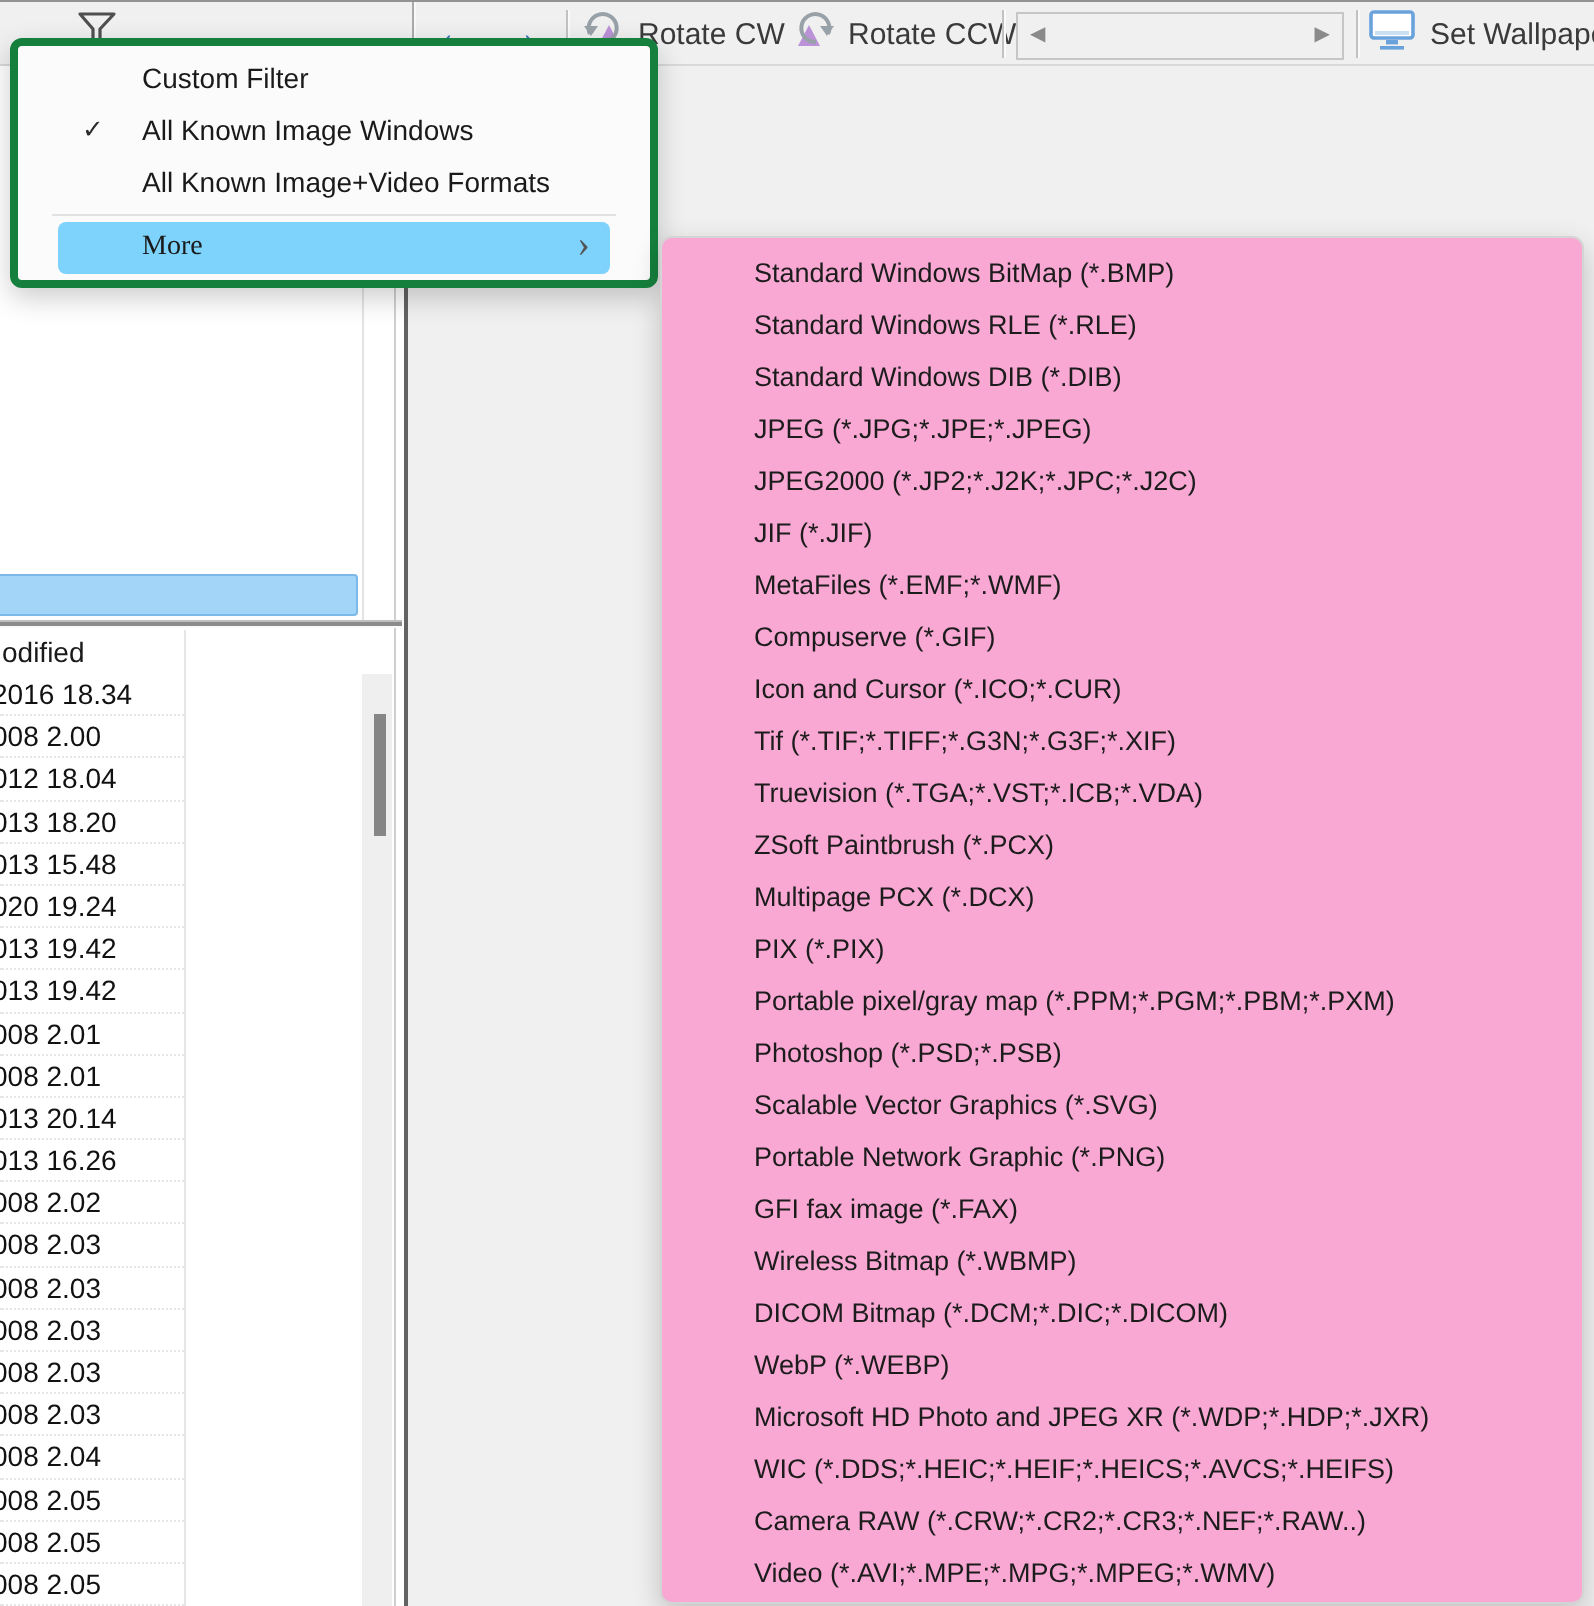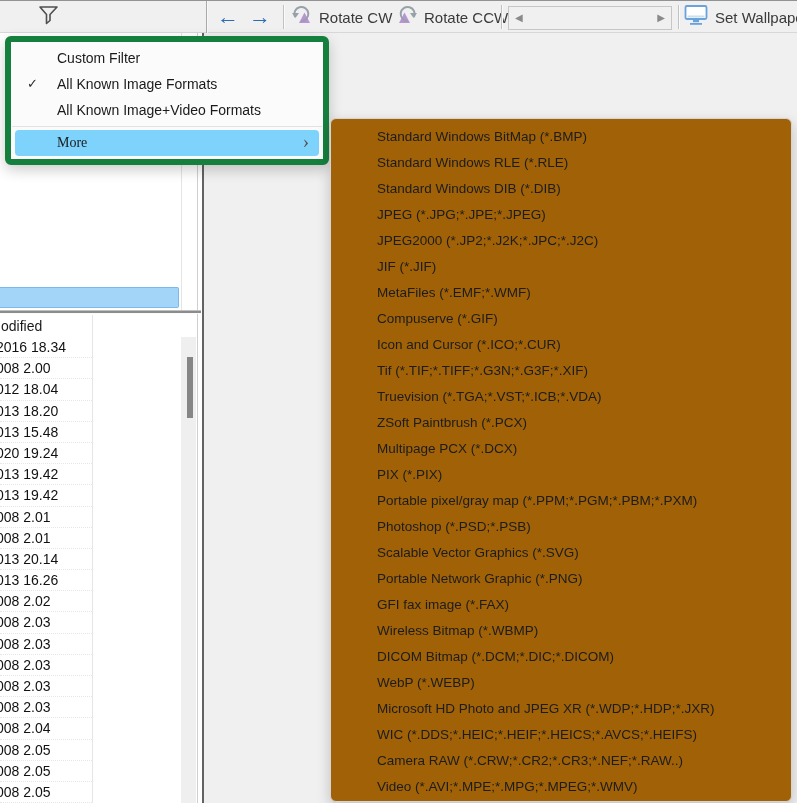--- a/index.html
+++ b/index.html
@@ -33,32 +33,32 @@
   #col-header{position:absolute;left:1px;top:318px;font-size:14px;color:#1a1a1a;z-index:2;}
   #col-line{position:absolute;left:92px;top:315px;width:1px;bottom:0;background:#e6e6e6;z-index:1;}
   #file-rows{position:absolute;left:0;top:337px;width:92px;z-index:2;}
   .file-row{height:21.2px;box-sizing:border-box;border-bottom:1px dotted #e6e6e6;
       font-size:14px;color:#111;line-height:20px;overflow:hidden;white-space:nowrap;}
   .file-row span{display:inline-block;margin-left:-4px;}
   #v-scrollbar{position:absolute;left:181px;top:337px;width:15px;bottom:0;background:#efefef;z-index:2;}
   #v-scroll-thumb{position:absolute;left:6px;top:20px;width:6px;height:61px;background:#868686;}
 
   
-  #filter-menu{position:absolute;left:5px;top:36px;width:324px;background:#fbfbfb;
-      border:6px solid #15803d;border-radius:6px;box-shadow:0 5px 14px rgba(0,0,0,.20);
-      padding:3px 0;z-index:10;box-sizing:border-box;}
+  #filter-menu{position:absolute;left:5px;top:19px;width:324px;background:#fbfbfb;
+      border:4px solid #15803d;border-radius:6px;box-shadow:0 5px 14px rgba(0,0,0,.20);
+      padding:3px 16px;z-index:10;box-sizing:border-box;}
   .menu-item{position:relative;height:26px;line-height:26px;padding-left:42px;font-size:14px;color:#1a1a1a;
       margin:0 4px;border-radius:4px;white-space:nowrap;}
   .menu-item.highlighted{background:#7dd3fc;font-family:Liberation Serif, serif;}
   .mi-check{position:absolute;left:12px;top:0;font-size:13px;color:#2b2b2b;}
   .mi-chevron{position:absolute;right:10px;top:-1px;font-size:19px;color:#555555;}
   .menu-sep{height:1px;background:#e2e2e2;margin:3px 1px;}
 
   
-  #formats-submenu{position:absolute;left:330px;top:118px;width:462px;height:684px;background:#a16207;
+  #formats-submenu{position:absolute;left:330px;top:118px;width:462px;height:684px;background:#f9a8d4;
       border:1px solid #d4d4d4;border-radius:6px;box-shadow:0 5px 14px rgba(0,0,0,.20);
       padding:5px 0;z-index:11;box-sizing:border-box;overflow:hidden;}
   .submenu-item{height:26px;line-height:26px;padding-left:42px;font-size:13.5px;color:#1c1c1c;
       margin:0 4px;border-radius:4px;white-space:nowrap;}
 
   
   .icon{display:inline-block;}
 </style>
 </head>
 <body>
@@ -164,21 +164,21 @@
   <div id="v-scrollbar">
     <div id="v-scroll-thumb"></div>
   </div>
 
   <div id="filter-menu">
     <div class="menu-item">
       <span>Custom Filter</span>
     </div>
     <div class="menu-item">
       <span class="mi-check">✓</span>
-      <span>All Known Image Formats</span>
+      <span>All Known Image Windows</span>
     </div>
     <div class="menu-item">
       <span>All Known Image+Video Formats</span>
     </div>
     <div class="menu-sep"></div>
     <div class="menu-item highlighted">
       <span>More</span>
       <span class="mi-chevron">›</span>
     </div>
   </div>

